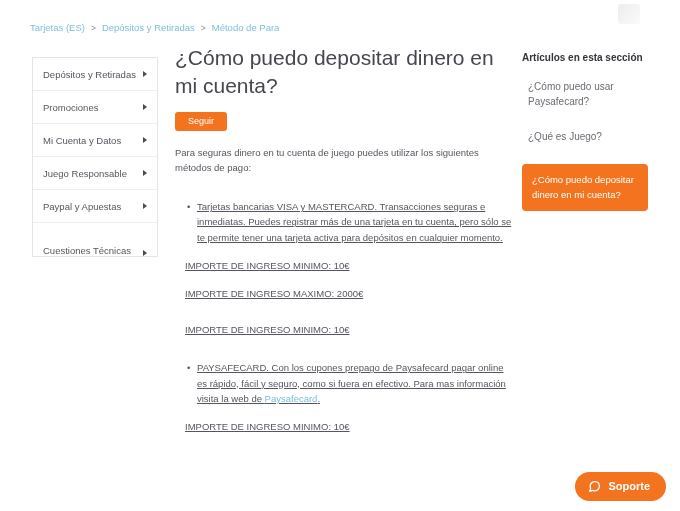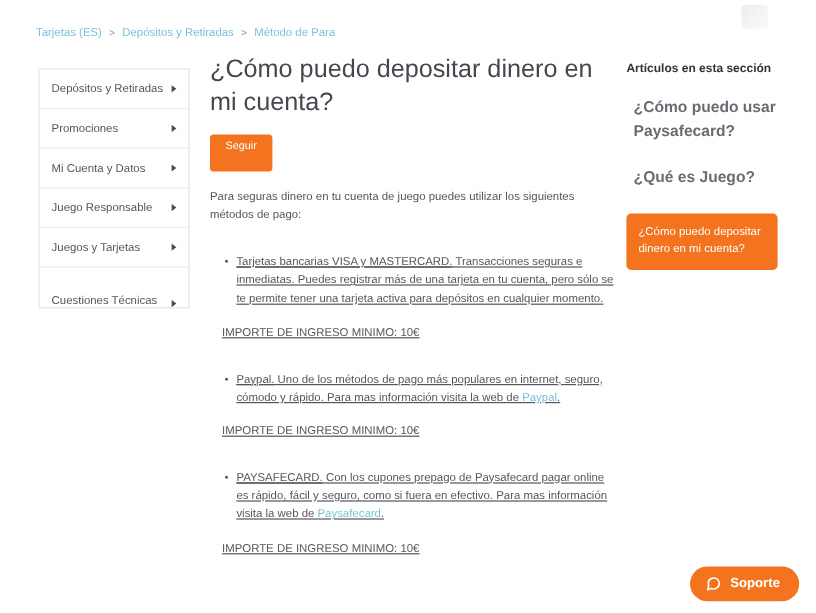--- a/index.html
+++ b/index.html
@@ -21,35 +21,35 @@
     padding: 0 10px; height: 33px; font-size: 9.5px; color: #55555e;
     border-bottom: 1px solid #ededed; cursor: pointer; }
   .side-item:last-child { border-bottom: none; align-items: flex-end; }
   .tri { width: 0; height: 0; border-left: 4px solid #4a4a52;
     border-top: 3px solid transparent; border-bottom: 3px solid transparent; flex: none; }
 
   
   .main { position: absolute; left: 175px; top: 44px; width: 337px; }
   .page-title { font-size: 21px; font-weight: 400; color: #46464e; line-height: 1.35; margin: 0; }
   .seguir { display: inline-block; background: #f4731f; color: #fff; font-size: 9px;
-    padding: 4px 13px 17px; border-radius: 3px; margin-top: 11px; border: none; cursor: pointer;
+    padding: 4px 13px 5px; border-radius: 3px; margin-top: 11px; border: none; cursor: pointer;
     font-family: "Liberation Sans", sans-serif; }
   .intro { font-size: 9.5px; line-height: 1.6; margin: 14px 0 0; }
   .method { margin-top: 24px; text-decoration: underline; }
   .bullet-line { position: relative; padding-left: 22px; font-size: 9.5px; line-height: 1.62; }
   .bullet-line::before { content: "•"; position: absolute; left: 12px; top: 0; color: #55555e; }
   .lead-link { color: #55555e; text-decoration: underline; cursor: pointer; }
   .web-link { color: #7bbedd; text-decoration: none; cursor: pointer; }
   .importe { font-size: 9.5px; margin: 15px 0 0 10px; line-height: 1.3; }
 
   
   .right-sidebar { position: absolute; left: 522px; top: 52px; width: 126px; }
   .right-heading { font-size: 10px; font-weight: bold; color: #33333a; margin: 0 0 16px; }
-  .right-link { display: block; font-size: 13px; color: #6b6b73; line-height: 1.5;
-    margin: 12px 0 20px; padding-left: 6px; text-decoration: none; cursor: pointer; font-weight: bold; }
+  .right-link { display: block; font-size: 10px; color: #6b6b73; line-height: 1.5;
+    margin: 12px 0 20px; padding-left: 6px; text-decoration: none; cursor: pointer; }
   .right-active { background: #f4731f; color: #fff; font-size: 9.5px; line-height: 1.55;
     padding: 9px 10px; border-radius: 4px; cursor: pointer; }
 
   
   .support-btn { position: absolute; right: 14px; bottom: 10px; background: #f4731f; color: #fff;
     border: none; border-radius: 16px; padding: 8px 16px 8px 13px; font-size: 11px; font-weight: bold;
     display: flex; gap: 7px; cursor: pointer;
     font-family: "Liberation Sans", sans-serif; }
   .support-btn svg { display: block; }
 
@@ -77,45 +77,43 @@
   </div>
   <div class="side-item">
     <span>Mi Cuenta y Datos</span>
     <span class="tri"></span>
   </div>
   <div class="side-item">
     <span>Juego Responsable</span>
     <span class="tri"></span>
   </div>
   <div class="side-item">
-    <span>Juegos y Tarjetas</span>
+    <span>Paypal y Apuestas</span>
     <span class="tri"></span>
   </div>
   <div class="side-item">
     <span>Cuestiones Técnicas</span>
     <span class="tri"></span>
   </div>
 </aside>
 
 <main class="main">
   <h1 class="page-title">¿Cómo puedo depositar dinero en mi cuenta?</h1>
   <button class="seguir">Seguir</button>
   <p class="intro">Para seguras dinero en tu cuenta de juego puedes utilizar los siguientes métodos de pago:</p>
 
   <div class="method">
     <div class="bullet-line">
       <a class="lead-link">Tarjetas bancarias VISA y MASTERCARD.</a><span> Transacciones seguras e inmediatas. Puedes registrar más de una tarjeta en tu cuenta, pero sólo se te permite tener una tarjeta activa para depósitos en cualquier momento.</span>
     </div>
     <p class="importe">IMPORTE DE INGRESO MINIMO: 10€</p>
+    <p class="importe">IMPORTE DE INGRESO MAXIMO: 2000€</p>
   </div>
 
   <div class="method">
-    <div class="bullet-line">
-      <a class="lead-link">Paypal.</a><span> Uno de los métodos de pago más populares en internet, seguro, cómodo y rápido. Para mas información visita la web de </span><a class="web-link">Paypal</a><span>.</span>
-    </div>
     <p class="importe">IMPORTE DE INGRESO MINIMO: 10€</p>
   </div>
 
   <div class="method">
     <div class="bullet-line">
       <a class="lead-link">PAYSAFECARD.</a><span> Con los cupones prepago de Paysafecard pagar online es rápido, fácil y seguro, como si fuera en efectivo. Para mas información visita la web de </span><a class="web-link">Paysafecard</a><span>.</span>
     </div>
     <p class="importe">IMPORTE DE INGRESO MINIMO: 10€</p>
 
   </div>

